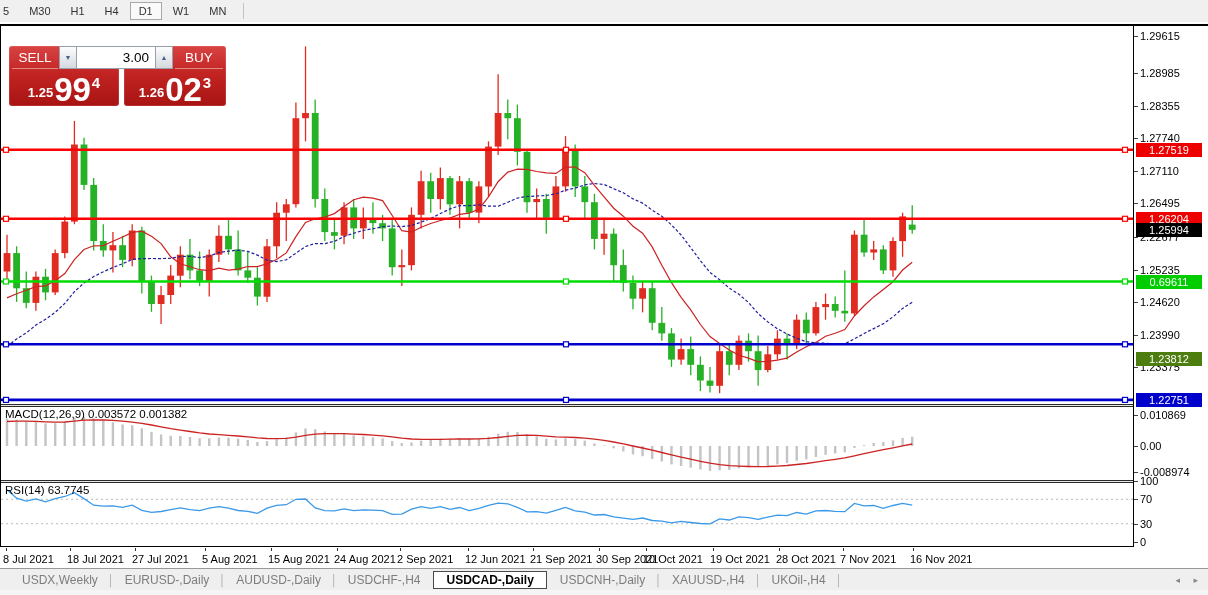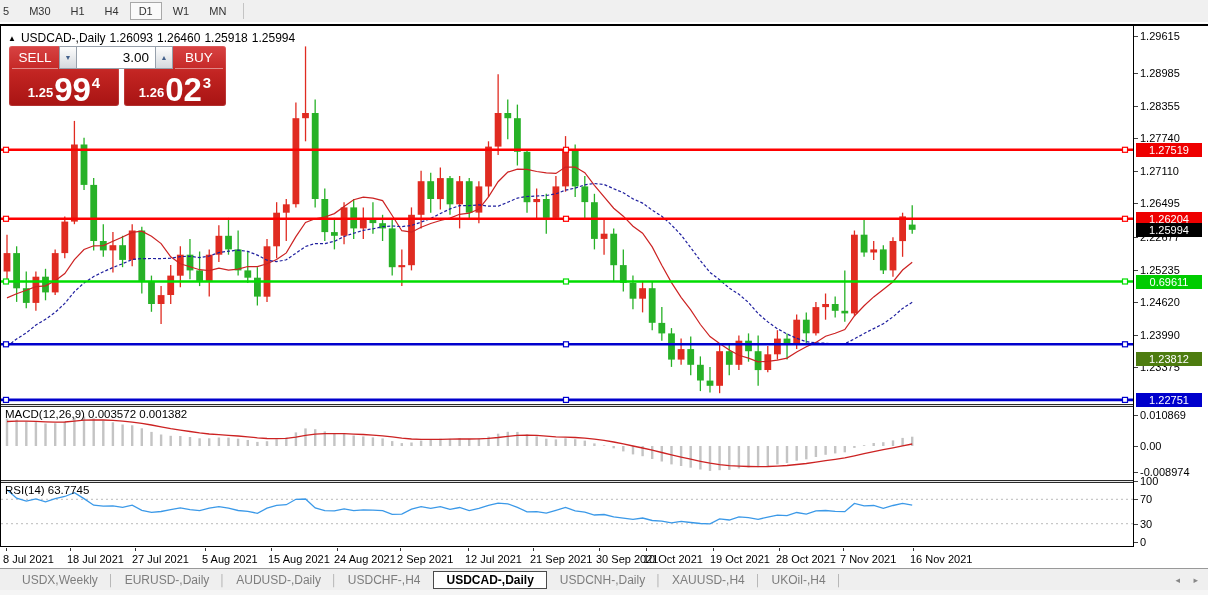--- a/index.html
+++ b/index.html
@@ -290,23 +290,20 @@
         <rect x="1121.5" y="251.0" width="5" height="5" fill="#fff" stroke="#00dd00" stroke-width="1.2"></rect>
         <line x1="0" y1="316.3" x2="1132" y2="316.3" stroke="#0000cd" stroke-width="2.6"></line>
         <rect x="2.5" y="313.8" width="5" height="5" fill="#fff" stroke="#0000cd" stroke-width="1.2"></rect>
         <rect x="562.5" y="313.8" width="5" height="5" fill="#fff" stroke="#0000cd" stroke-width="1.2"></rect>
         <rect x="1121.5" y="313.8" width="5" height="5" fill="#fff" stroke="#0000cd" stroke-width="1.2"></rect>
         <line x1="0" y1="371.9" x2="1132" y2="371.9" stroke="#0000cd" stroke-width="2.6"></line>
         <rect x="2.5" y="369.4" width="5" height="5" fill="#fff" stroke="#0000cd" stroke-width="1.2"></rect>
         <rect x="562.5" y="369.4" width="5" height="5" fill="#fff" stroke="#0000cd" stroke-width="1.2"></rect>
         <rect x="1121.5" y="369.4" width="5" height="5" fill="#fff" stroke="#0000cd" stroke-width="1.2"></rect>
       </svg>
-    <div class="chart-header">
-      <span class="arr">▲</span><span>USDCAD-,Daily</span><span>1.26093</span><span>1.26460</span><span>1.25918</span><span>1.25994</span>
-    </div>
     <div class="trade-panel">
       <div class="tp-half tp-left">
         <div class="tp-btn tp-sell-btn">SELL</div>
         <div class="tp-price">
           <span class="tp-small">1.25</span>
             <span class="tp-big">99</span>
             <span class="tp-sup">4</span>
         </div>
       </div>
       <div class="tp-half tp-right">
@@ -476,21 +473,21 @@
       <div class="date-label" style="left: 131px;">27 Jul 2021</div>
       <div class="date-tick" style="left: 204px;"></div>
       <div class="date-label" style="left: 201px;">5 Aug 2021</div>
       <div class="date-tick" style="left: 270px;"></div>
       <div class="date-label" style="left: 267px;">15 Aug 2021</div>
       <div class="date-tick" style="left: 336px;"></div>
       <div class="date-label" style="left: 333px;">24 Aug 2021</div>
       <div class="date-tick" style="left: 399px;"></div>
       <div class="date-label" style="left: 396px;">2 Sep 2021</div>
       <div class="date-tick" style="left: 467px;"></div>
-      <div class="date-label" style="left: 464px;">12 Jul 2021</div>
+      <div class="date-label" style="left: 464px;">12 Jun 2021</div>
       <div class="date-tick" style="left: 532px;"></div>
       <div class="date-label" style="left: 529px;">21 Sep 2021</div>
       <div class="date-tick" style="left: 598px;"></div>
       <div class="date-label" style="left: 595px;">30 Sep 2021</div>
       <div class="date-tick" style="left: 645px;"></div>
       <div class="date-label" style="left: 642px;">10 Oct 2021</div>
       <div class="date-tick" style="left: 712px;"></div>
       <div class="date-label" style="left: 709px;">19 Oct 2021</div>
       <div class="date-tick" style="left: 778px;"></div>
       <div class="date-label" style="left: 775px;">28 Oct 2021</div>

